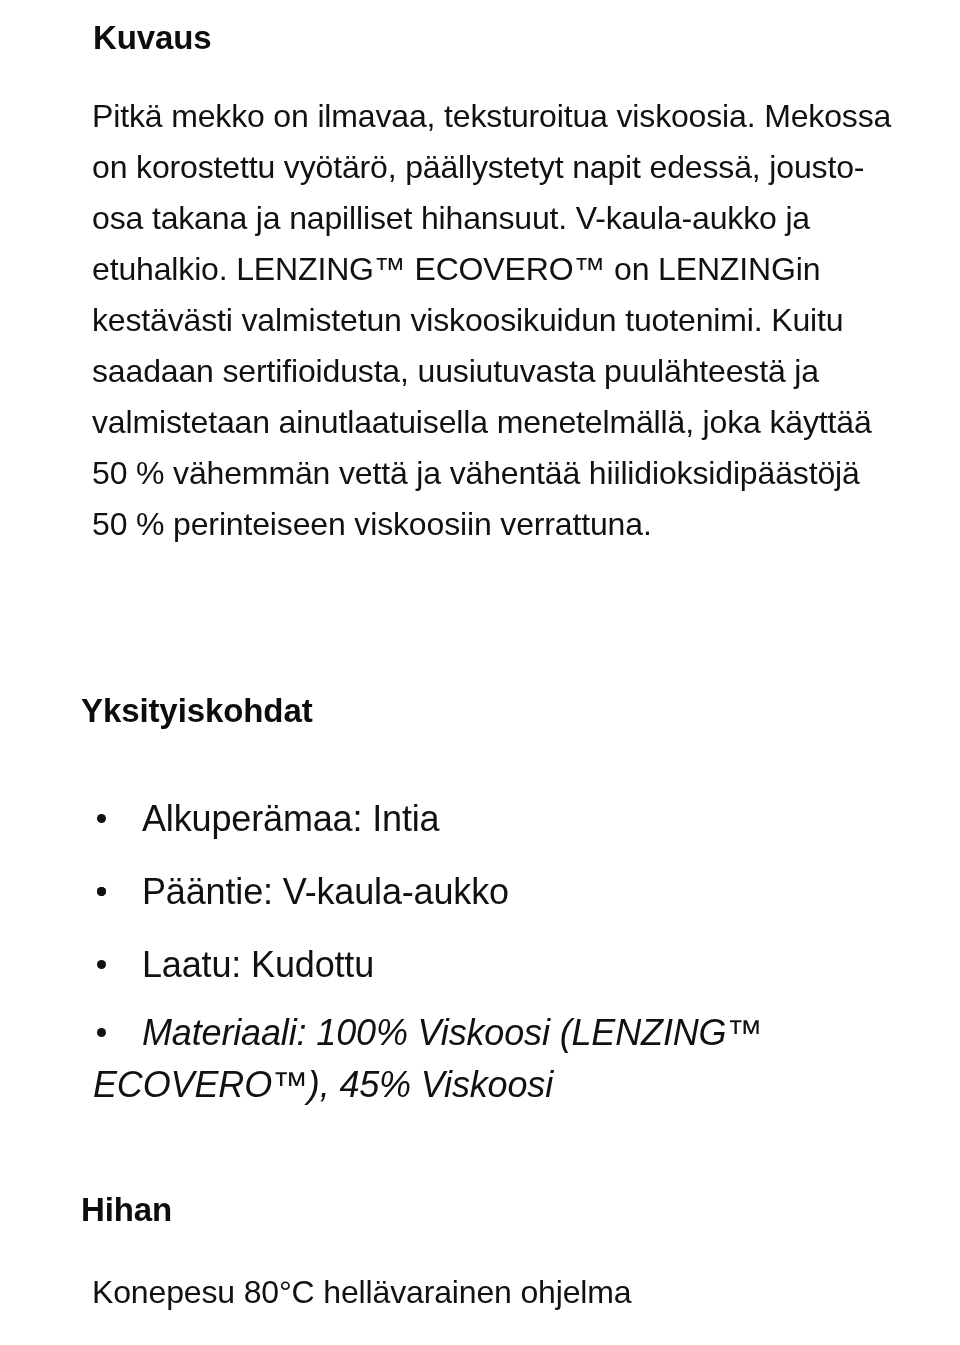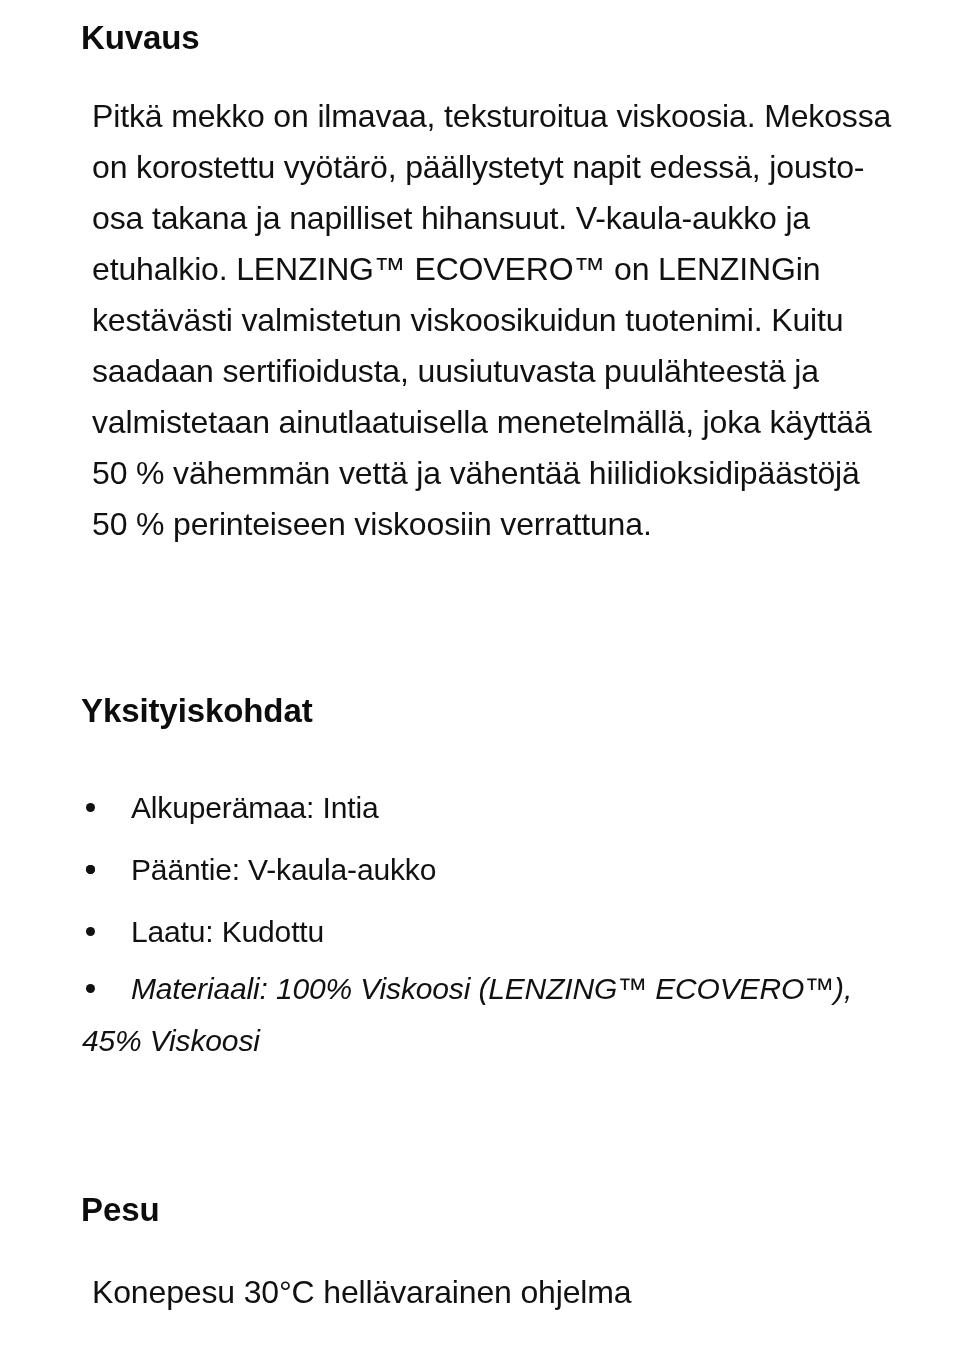--- a/index.html
+++ b/index.html
@@ -47,43 +47,43 @@
     font-size: 32px;
     font-weight: 400;
     line-height: 51px;
     color: #111111;
     margin: 11px;
     padding: 0;
     letter-spacing: -0.15px;
   }
 
   
-  .block-kuvaus-heading { position: absolute; left: 0; top: 16px; }
+  .block-kuvaus-heading { position: absolute; left: 12px; top: 16px; }
   .block-kuvaus-body    { position: absolute; left: 0; top: 80px; width: 800px; }
 
   .block-details-heading { position: absolute; left: 0; top: 689px; }
   .block-details-list    { position: absolute; left: 0; top: 776px; width: 800px; }
 
   .block-wash-heading { position: absolute; left: 0; top: 1188px; }
   .block-wash-body    { position: absolute; left: 0; top: 1256px; width: 800px; }
 
   
   ul.detail-list {
     list-style: none;
     margin: 0;
     padding: 0;
   }
   ul.detail-list li {
     position: relative;
-    font-size: 30px;
+    font-size: 36px;
     font-weight: 400;
     line-height: 61px;
     color: #111111;
     letter-spacing: -0.15px;
-    margin: 1px;
+    margin: 12px;
     padding: 0 0 0 0;
     text-indent: 49px;
   }
   ul.detail-list li .bullet-dot {
     position: absolute;
     left: 4px;
     top: 26px;
     width: 9px;
     height: 9px;
     border-radius: 50%;
@@ -121,18 +121,18 @@
         <span class="bullet-dot"></span><span>Pääntie: V-kaula-aukko</span>
       </li>
       <li>
         <span class="bullet-dot"></span><span>Laatu: Kudottu</span>
       </li>
       <li class="wraps">
         <span class="bullet-dot"></span><span>Materiaali: 100% Viskoosi (LENZING™ ECOVERO™), 45% Viskoosi</span>
       </li>
     </ul>
 
-    <h2 class="section-heading block-wash-heading">Pesu</h2>
+    <h2 class="section-heading block-wash-heading">Hihan</h2>
 
-    <p class="body-text block-wash-body">Konepesu 30°C hellävarainen ohjelma</p>
+    <p class="body-text block-wash-body">Konepesu 80°C hellävarainen ohjelma</p>
 
   </div>
 </div>
 
 </body></html>

